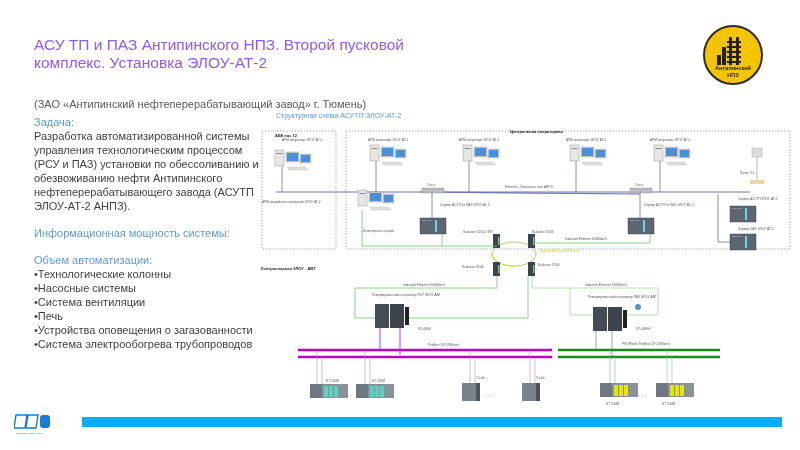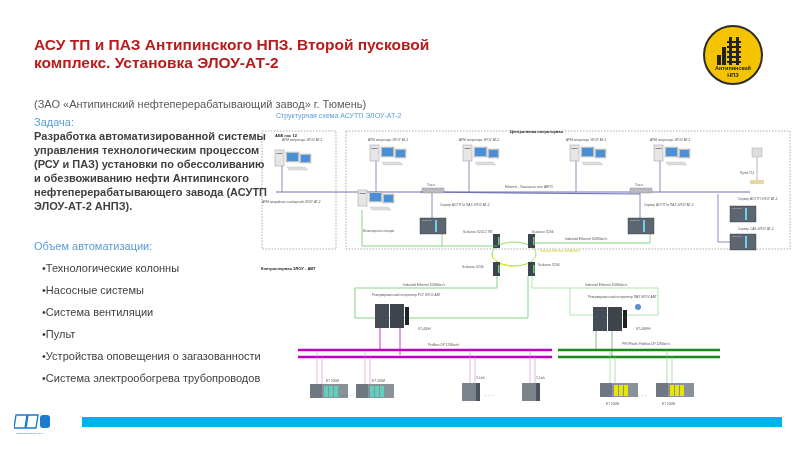--- a/index.html
+++ b/index.html
@@ -1,25 +1,25 @@
 <!DOCTYPE html>
 <html><head>
 <meta charset="utf-8">
 <style>
   html,body{margin:0;padding:0;background:#fff;}
   body{width:800px;height:450px;position:relative;overflow:hidden;font-family:"Liberation Sans",sans-serif;}
-  .title{position:absolute;left:34px;top:36px;width:420px;font-size:15.5px;font-weight:bold;color:#b91c1c;line-height:18px;}
+  .title{position:absolute;left:34px;top:36px;width:420px;font-size:15.5px;font-weight:normal;color:#8b5cf6;line-height:18px;}
   .subtitle{position:absolute;left:34px;top:74px;font-size:11px;color:#595959;margin-top:24px;}
   .logo{position:absolute;left:703px;top:25px;width:60px;height:60px;border-radius:50%;background:#f5c400;border:2px solid #2b2b2b;box-sizing:border-box;}
   .logo-text{position:absolute;left:0;width:100%;text-align:center;font-size:5.5px;font-weight:bold;color:#222;}
   .left{position:absolute;left:34px;top:115px;width:235px;color:#404040;font-size:11px;line-height:14px;}
   .hdr{color:#5b9bd5;}
-  .bold{font-weight:bold;color:#404040;}
+  .bold{font-weight:normal;color:#404040;}
   .lst{margin:0;padding:0;list-style:none;color:#404040;}
-  .lst li{margin:8px;}
+  .lst li{margin:0;}
   .gap{height:13px;}
   .diagram{position:absolute;left:258px;top:110px;width:542px;height:300px;}
   .dtitle{position:absolute;left:276px;top:112px;font-size:7px;color:#5b9bd5;}
   .footer-bar{position:absolute;left:82px;top:417px;width:700px;height:10px;background:#00b0f0;}
   .footer-logo{position:absolute;left:14px;top:412px;width:38px;height:24px;}
   .tiny{font-family:"Liberation Sans",sans-serif;font-size:3.2px;fill:#555;}
   .tinyb{font-family:"Liberation Sans",sans-serif;font-size:4px;fill:#222;font-weight:bold;}
 </style>
 </head>
 <body>
@@ -40,27 +40,28 @@
     <rect x="22" y="34" width="14" height="2" fill="#222"></rect>
   </svg>
   <div class="logo-text" style="top:38px;">Антипинский</div>
   <div class="logo-text" style="top:45px;">НПЗ</div>
 </div>
 
 <div class="left">
   <div class="hdr">Задача:</div>
   <div class="bold">Разработка автоматизированной системы управления технологическим процессом (РСУ и ПАЗ) установки по обессоливанию и обезвоживанию нефти Антипинского нефтеперерабатывающего завода (АСУТП ЭЛОУ-АТ-2 АНПЗ).</div>
   <div class="gap"></div>
+  <div class="hdr">Информационная мощность системы:</div>
   <div class="gap"></div>
   <div class="hdr">Объем автоматизации:</div>
   <ul class="lst">
     <li>•Технологические колонны</li>
     <li>•Насосные системы</li>
     <li>•Система вентиляции</li>
-    <li>•Пульт</li>
+    <li>•Печь</li>
     <li>•Устройства оповещения о загазованности</li>
     <li>•Система электрообогрева трубопроводов</li>
   </ul>
 </div>
 
 <div class="dtitle">Структурная схема АСУТП ЭЛОУ-АТ-2</div>
 
 <svg class="diagram" viewBox="258 110 542 300">
   <defs>
     <g id="pc">

